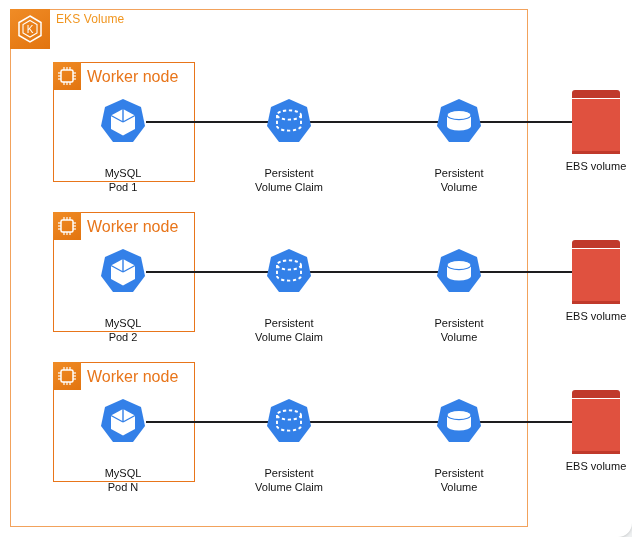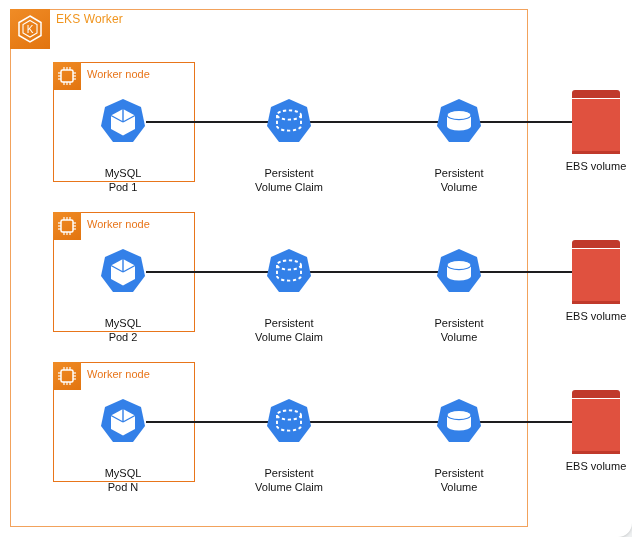--- a/index.html
+++ b/index.html
@@ -53,21 +53,21 @@
   .worker-tile{
     position:absolute;
     left:53px;
     width:28px;height:28px;
     background:linear-gradient(150deg,#f08c26 0%,#e2740f 100%);
     box-sizing:border-box;
   }
   .worker-label{
     position:absolute;
     left:87px;
-    font-size:11px;
+    font-size:16px;
     color:#e8751a;
     white-space:nowrap;
   }
 
   
   .link{
     position:absolute;
     height:2px;
     background:#1d1d1f;
   }
@@ -132,21 +132,21 @@
   <div id="cluster-box"></div>
 
   <div id="cluster-tile">
     <svg width="40" height="40" viewBox="0 0 40 40">
       <polygon points="20,7 31,13.5 31,26.5 20,33 9,26.5 9,13.5" fill="none" stroke="#ffffff" stroke-width="1.5"></polygon>
       <polygon points="20,11.5 27,15.6 27,23.9 20,28 13,23.9 13,15.6" fill="none" stroke="#ffffff" stroke-width="1.1"></polygon>
       <text x="20" y="24" fill="#ffffff" font-size="10" font-family="Liberation Sans, sans-serif" text-anchor="middle">K</text>
     </svg>
   </div>
 
-  <div id="cluster-title">EKS Worker</div>
+  <div id="cluster-title">EKS Volume</div>
 
   <div class="worker-box" style="top:62px;"></div>
   <div class="worker-tile" style="top:62px;">
     <svg width="28" height="28" viewBox="0 0 28 28">
       <rect x="8" y="8" width="12" height="12" rx="1.5" fill="none" stroke="#ffffff" stroke-width="1.5"></rect>
       <g stroke="#ffffff" stroke-width="1.2">
         <line x1="11" y1="5" x2="11" y2="8"></line>
           <line x1="14" y1="5" x2="14" y2="8"></line>
           <line x1="17" y1="5" x2="17" y2="8"></line>
         <line x1="11" y1="20" x2="11" y2="23"></line>

